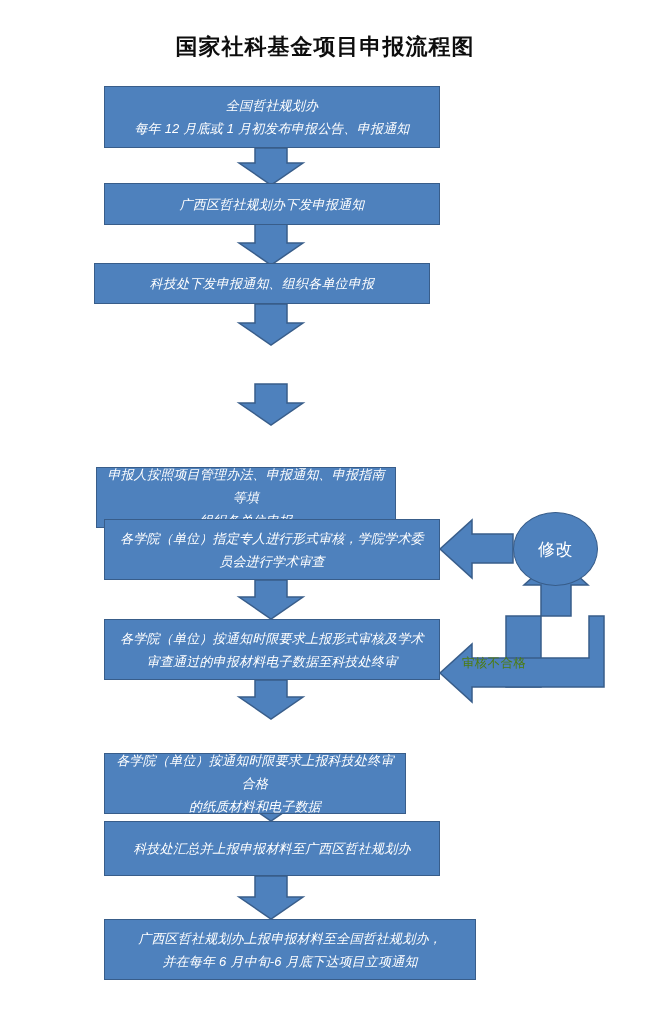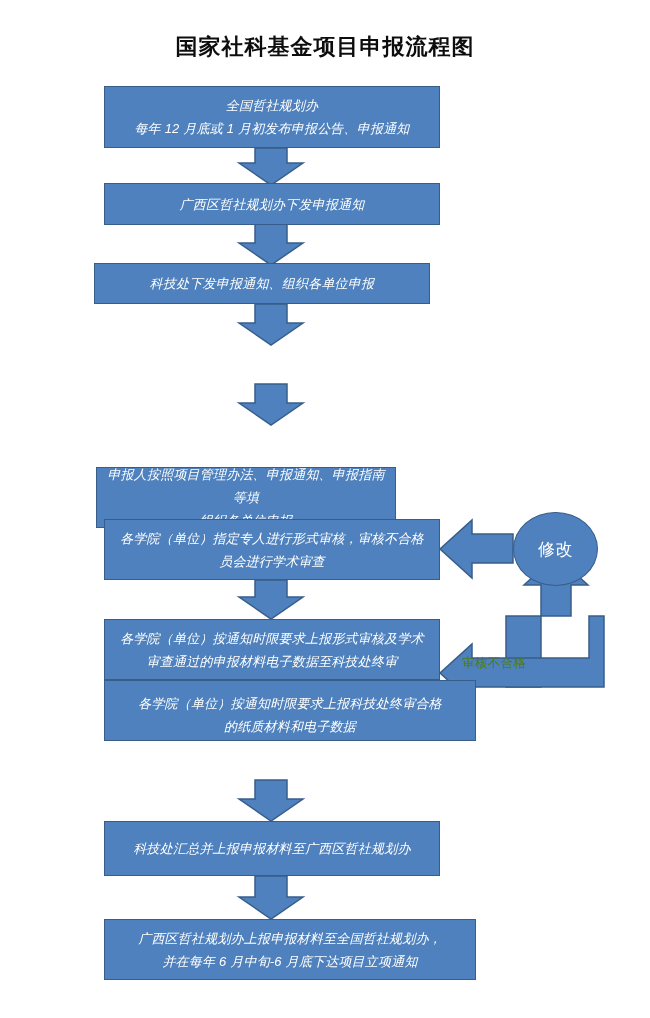--- a/index.html
+++ b/index.html
@@ -152,33 +152,33 @@
 
   <div class="node-box" style="left:96px; top:423px; width:300px; height:61px;margin-top:44px;">
     <span>
       <span>申报人按照项目管理办法、申报通知、申报指南等填</span>
       <span>组织各单位申报</span>
     </span>
   </div>
 
   <div class="node-box" style="left:104px; top:519px; width:336px; height:61px;">
     <span>
-      <span>各学院（单位）指定专人进行形式审核，审核不合格</span>
+      <span>各学院（单位）指定专人进行形式审核，学院学术委</span>
       <span>员会进行学术审查</span>
     </span>
   </div>
 
   <div class="node-box" style="left:104px; top:619px; width:336px; height:61px;">
     <span>
       <span>各学院（单位）按通知时限要求上报形式审核及学术</span>
       <span>审查通过的申报材料电子数据至科技处终审</span>
     </span>
   </div>
 
-  <div class="node-box" style="left:104px; top:680px; width:372px; height:61px;align-items:flex-end;">
+  <div class="node-box" style="left:104px; top:753px; width:302px; height:61px;">
     <span>
       <span>各学院（单位）按通知时限要求上报科技处终审合格</span>
       <span>的纸质材料和电子数据</span>
     </span>
   </div>
 
   <div class="node-box" style="left:104px; top:821px; width:336px; height:55px;">
     <span>
       <span>科技处汇总并上报申报材料至广西区哲社规划办</span>
     </span>

